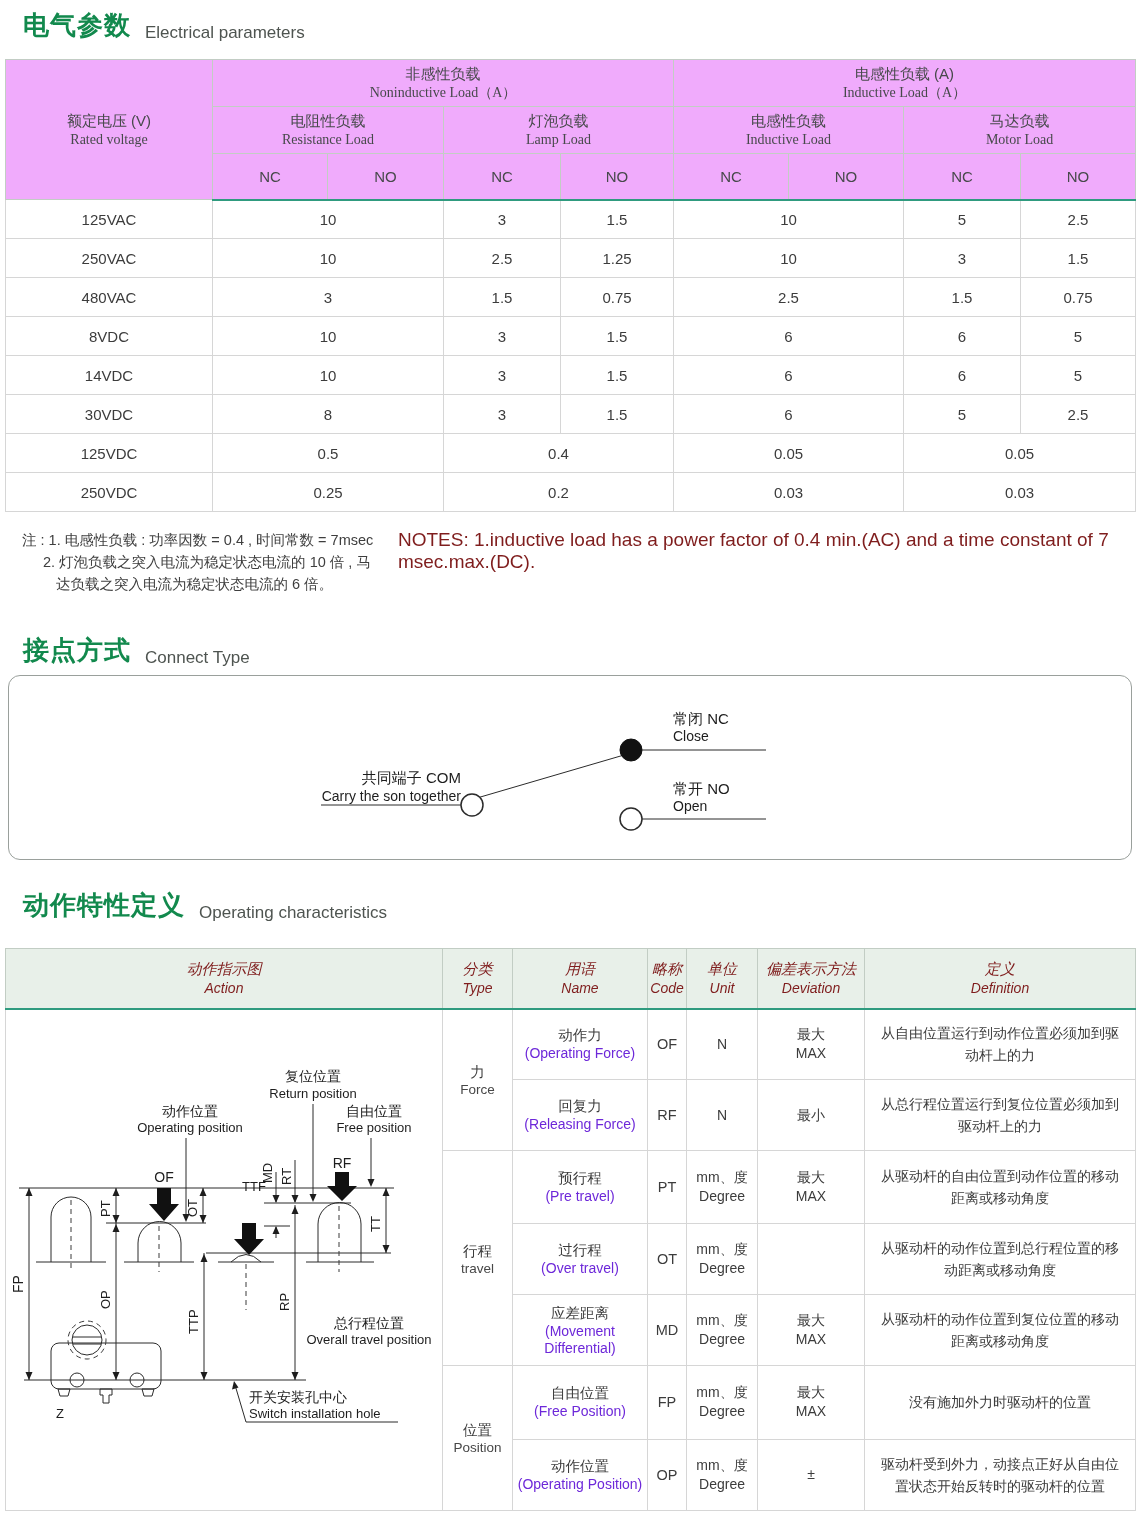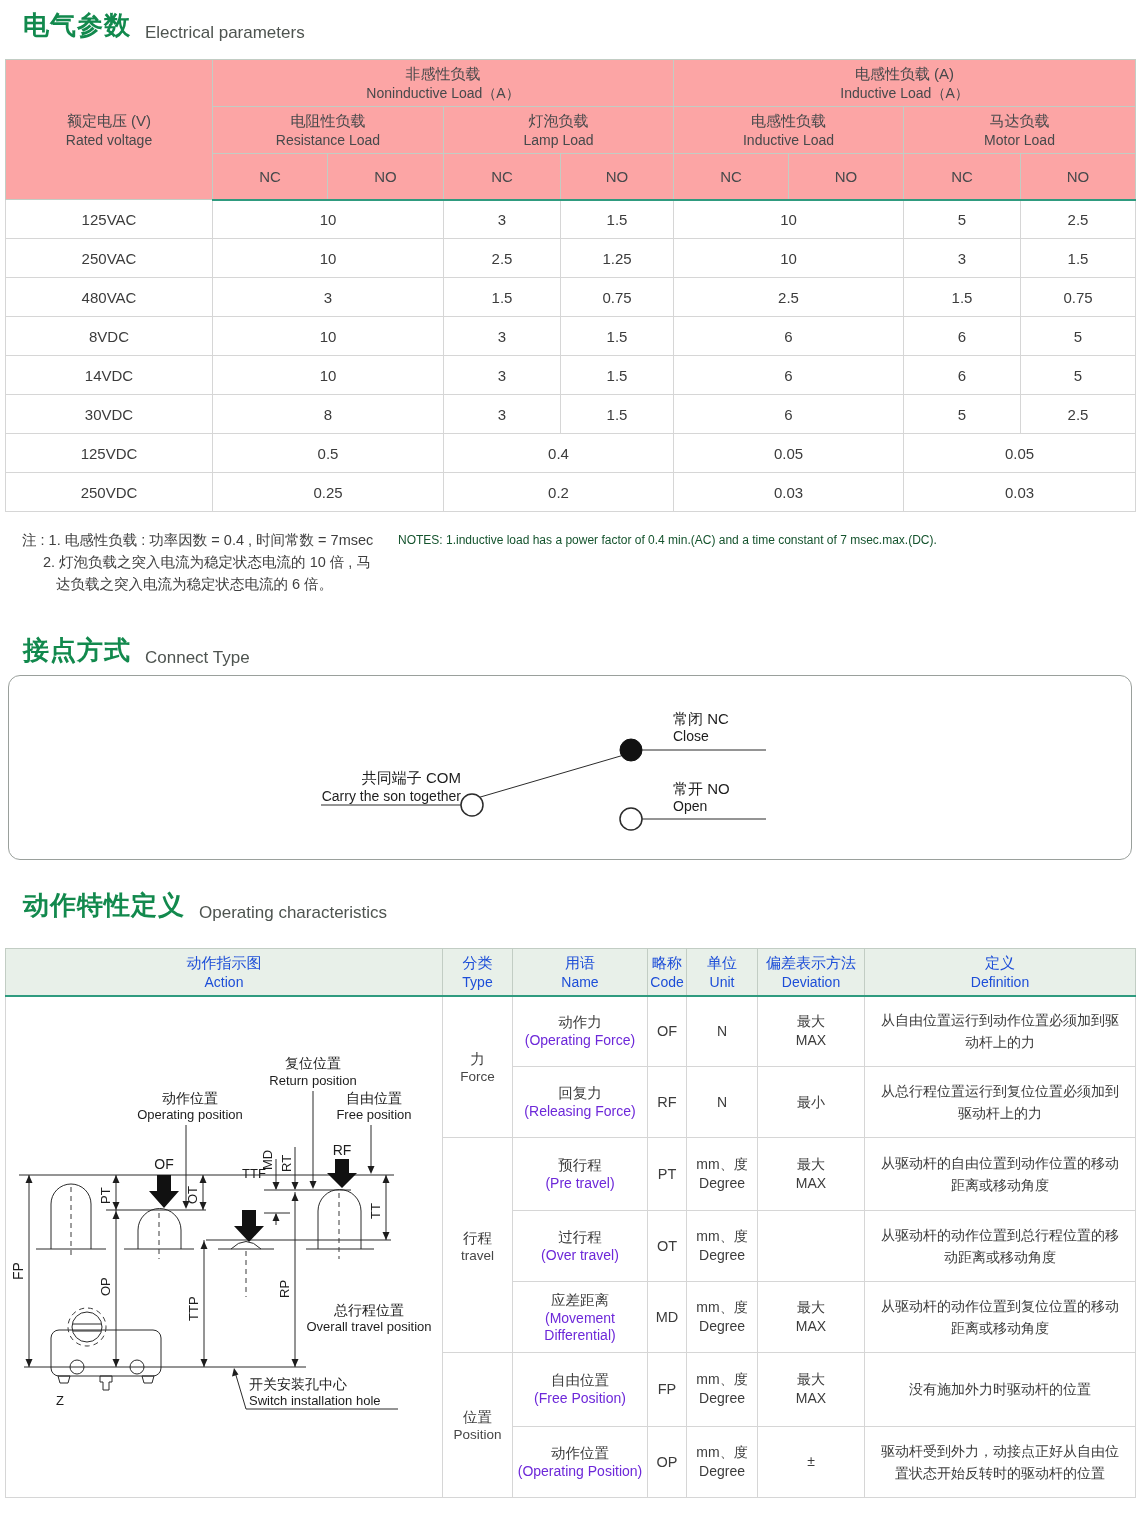--- a/index.html
+++ b/index.html
@@ -15,54 +15,54 @@
   .sec-title .zh { font-size:26px; font-weight:bold; color:#12894d; letter-spacing:1px; }
   .sec-title .en { font-size:17px; color:#4e5450; }
 
   
   table { border-collapse:collapse; table-layout:fixed; margin-left:5px; }
   th, td { text-align:center; vertical-align:middle; }
 
   
   .t1 { width:1130px; margin-top:16px; }
   .t1 thead th {
-    background:#fca5a5; border:1px solid #c2cdc4; color:#47494b; font-weight:normal;
+    background:#f0abfc; border:1px solid #c2cdc4; color:#47494b; font-weight:normal;
   }
   .t1 thead .r1 th { height:47px; }
   .t1 thead .r2 th { height:47px; }
   .t1 thead .r3 th { height:46px; font-size:15px; }
   .t1 thead .r3 th { border-bottom:2px solid #2f9b7f; }
   .t1 thead .zh { font-size:15px; line-height:20px; }
-  .t1 thead .en { font-size:14px; line-height:18px; }
+  .t1 thead .en { font-size:14px; line-height:18px;font-family:Liberation Serif, serif; }
   .t1 tbody td {
     height:39px; border:1px solid #d6d6d6; font-size:15px; color:#3c3c3c; background:#fff;
   }
 
   
   .notes { display:flex; margin:17px 0 0 22px; }
   .notes-zh { width:379px; font-size:14.5px; line-height:22px; color:#3e3e3e; }
   .notes-zh .l2 { padding-left:21px; }
   .notes-zh .l3 { padding-left:34px; }
-  .notes-en { width:748px; font-size:12px; line-height:22px; color:#14532d; }
+  .notes-en { width:748px; font-size:19px; line-height:22px; color:#7f1d1d; }
 
   .title2 { margin-top:38px; }
   .title3 { margin-top:28px; }
 
   
   .connect-box {
     width:1124px; height:185px; margin:7px 0 0 8px;
     border:1px solid #9aa09c; border-radius:12px;
   }
   .connect-box svg { display:block; }
 
   
   .t2 { width:1130px; margin-top:25px; }
   .t2 thead th {
-    background:#e8f0e9; border:1px solid #c2cdc4; color:#1d4ed8;
-    font-weight:normal; height:47px; border-bottom:2px solid #2f9b7f;
+    background:#e8f0e9; border:1px solid #c2cdc4; color:#7f1d1d;
+    font-weight:normal; height:60px; border-bottom:2px solid #2f9b7f;font-style:italic;
   }
   .t2 thead .zh { font-size:15px; line-height:20px; }
   .t2 thead .en { font-size:14px; line-height:18px; }
   .t2 tbody td { border:1px solid #d6d6d6; font-size:14.5px; color:#3c3c3c; }
   .t2 tbody tr { height:71px; }
   .t2 .name .zh { font-size:14.5px; line-height:19px; }
   .t2 .name .en { font-size:14px; line-height:17px; color:#6d28d9; }
   .t2 .grp .zh { font-size:14.5px; line-height:20px; }
   .t2 .grp .en { font-size:13.5px; color:#474747; }
   .t2 .unit, .t2 .dev { font-size:14px; line-height:19px; }

